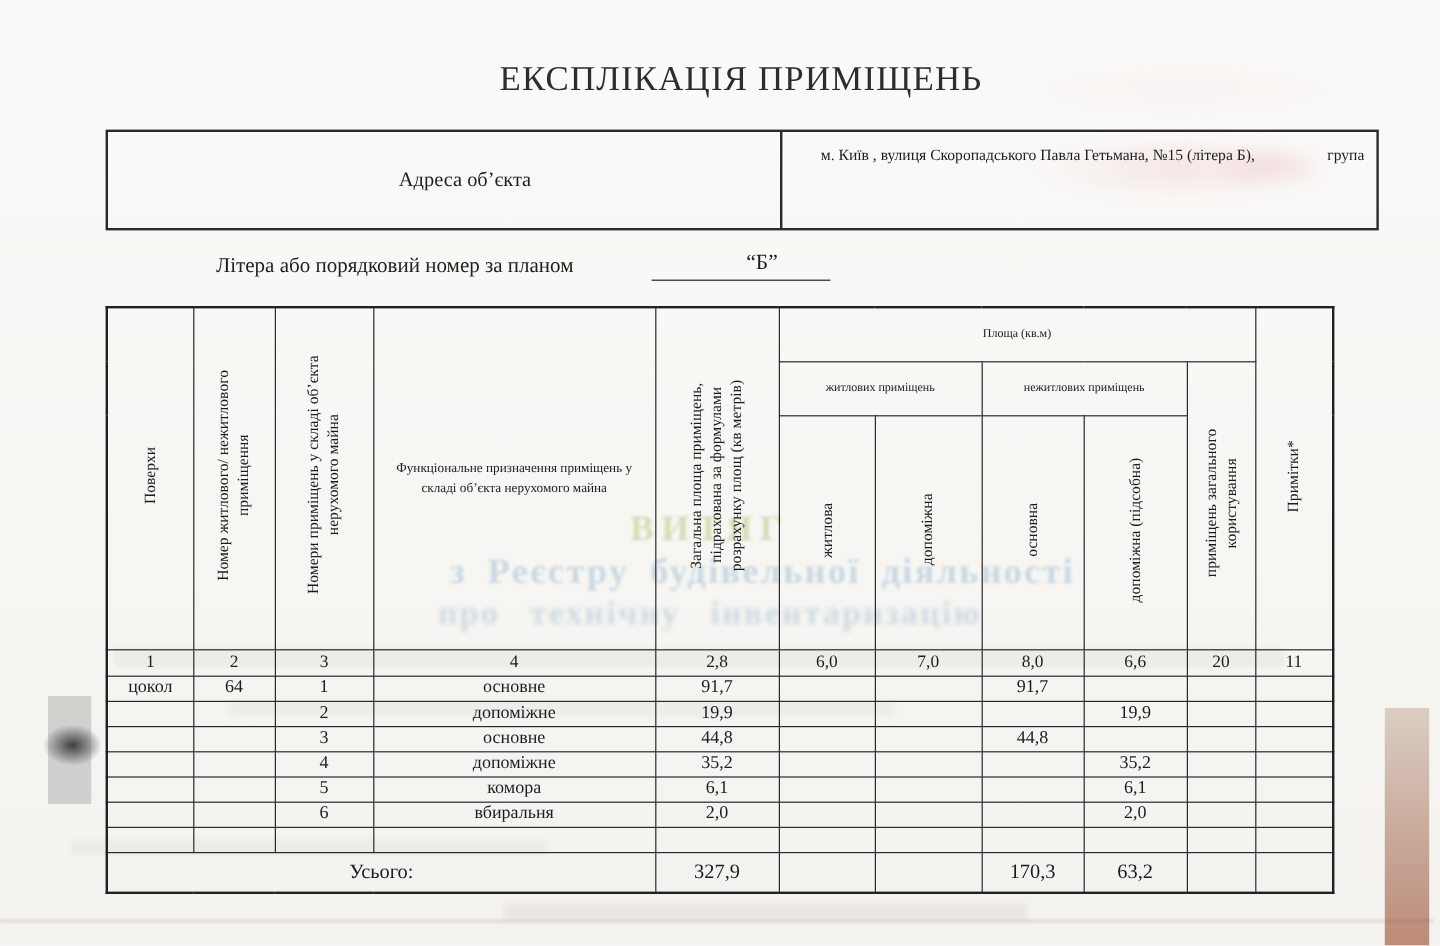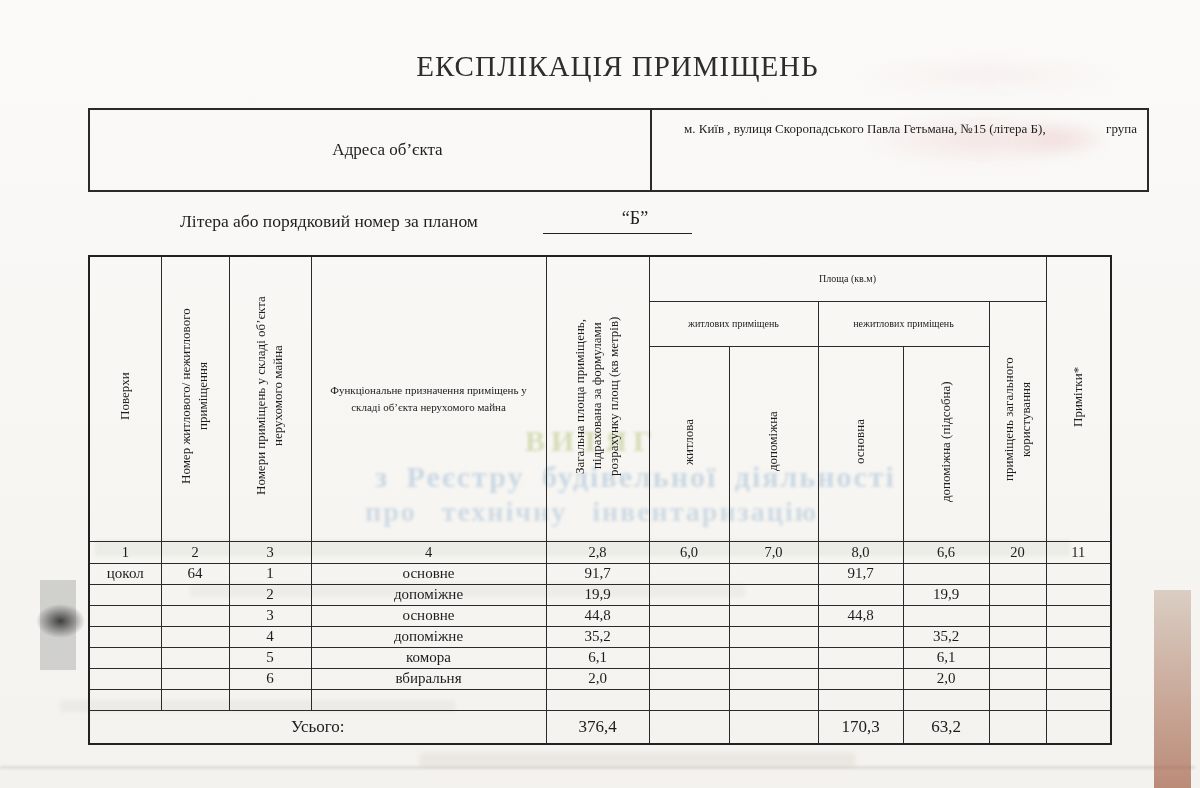--- a/index.html
+++ b/index.html
@@ -229,21 +229,21 @@
         <td></td>
         <td></td>
         <td></td>
         <td></td>
         <td></td>
       </tr>
     </tbody>
   <tfoot>
     <tr class="total-row">
       <td colspan="4" class="total-label">Усього:</td>
-      <td>376,4</td>
+      <td>327,9</td>
       <td></td>
       <td></td>
       <td>170,3</td>
       <td>63,2</td>
       <td></td>
       <td></td>
     </tr>
   </tfoot>
 </table>
 

